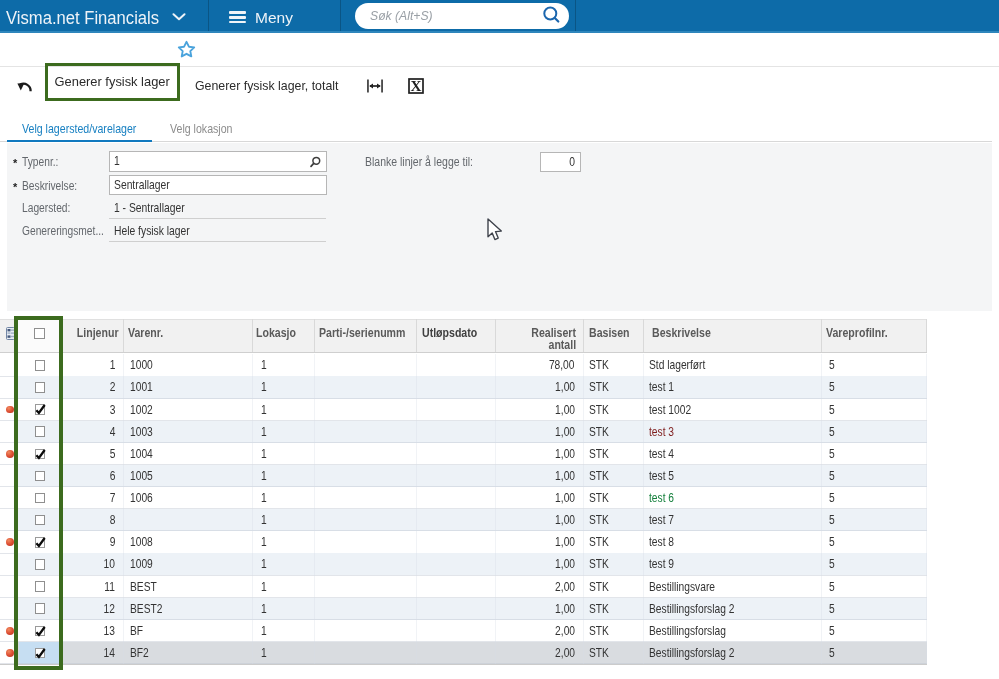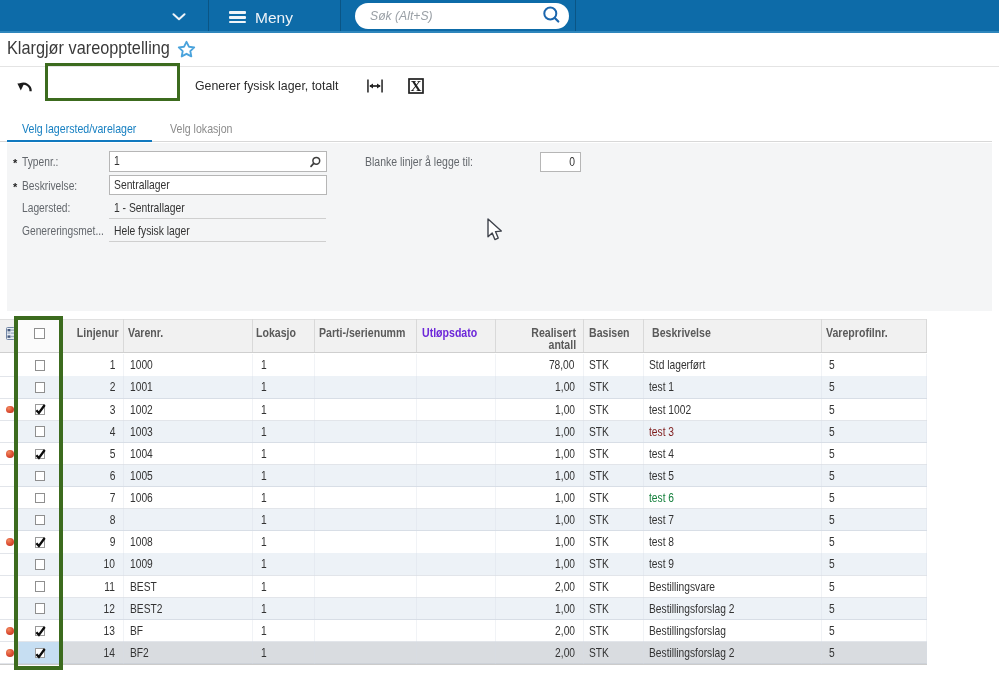--- a/index.html
+++ b/index.html
@@ -3,46 +3,47 @@
 <style>
 html,body{margin:0;padding:0;background:#fff;}
 #page{position:relative;width:999px;height:679px;overflow:hidden;background:#fff;
  font-family:"Liberation Sans",sans-serif;}
 .abs{position:absolute;white-space:nowrap;}
 </style></head><body>
 <div id="page">
 
 <div class="abs" style="left:0;top:0;width:999px;height:31px;background:#0d6ba8;"></div>
 <div class="abs" style="left:0;top:31px;width:999px;height:2px;background:#2e86bc;"></div>
+<div class="abs" style="left:5.5px;top:2.8px;height:31px;line-height:31px;font-size:17.5px;color:#eef3f8;"><span style="display:inline-block;transform:scaleX(0.95);transform-origin:0 50%;">Visma.net Financials</span></div>
 <svg class="abs" style="left:172px;top:12.5px;" width="14" height="8" viewBox="0 0 14 8">
       <polyline points="1.5,1.2 7,6.2 12.5,1.2" fill="none" stroke="#eef3f8" stroke-width="2" stroke-linecap="round" stroke-linejoin="round"></polyline>
     </svg>
 <div class="abs" style="left:208px;top:0;width:1px;height:31px;background:#0a5585;"></div>
 <div class="abs" style="left:340px;top:0;width:1px;height:31px;background:#0a5585;"></div>
 <div class="abs" style="left:575px;top:0;width:1px;height:31px;background:#0a5585;"></div>
 <div class="abs" style="left:229px;top:11.3px;width:17px;height:2.6px;background:#f0f4f8;border-radius:1px;"></div>
 <div class="abs" style="left:229px;top:16.0px;width:17px;height:2.6px;background:#f0f4f8;border-radius:1px;"></div>
 <div class="abs" style="left:229px;top:20.7px;width:17px;height:2.6px;background:#f0f4f8;border-radius:1px;"></div>
 <div class="abs" style="left:255px;top:2px;height:31px;line-height:31px;font-size:15.5px;color:#eef3f8;">Meny</div>
 <div class="abs" style="left:355px;top:2.7px;width:213.5px;height:26px;background:#fff;border-radius:13px;"></div>
 <div class="abs" style="left:370px;top:2.7px;height:26px;line-height:26px;font-size:12.2px;color:#9aa0a6;font-style:italic;">Søk (Alt+S)</div>
 <svg class="abs" style="left:541px;top:4px;" width="21" height="21" viewBox="0 0 21 21">
       <circle cx="9.3" cy="9.5" r="6" fill="none" stroke="#1b66ae" stroke-width="2"></circle>
       <line x1="13.8" y1="14" x2="17.3" y2="17.5" stroke="#1b66ae" stroke-width="2.2" stroke-linecap="round"></line>
     </svg>
-<div class="abs" style="left:7px;top:37px;height:22px;line-height:22px;font-size:18.5px;color:#3a3a3a;"><span style="display:inline-block;transform:scaleX(0.88);transform-origin:0 50%;">Klargjør vareopptelling</span></div>
 <svg class="abs" style="left:177px;top:40px;" width="19" height="19" viewBox="0 0 19 19">
       <path d="M9.5 1.8 L11.9 6.7 L17.2 7.4 L13.3 11.1 L14.3 16.4 L9.5 13.8 L4.7 16.4 L5.7 11.1 L1.8 7.4 L7.1 6.7 Z" fill="none" stroke="#4aa3dc" stroke-width="1.9" stroke-linejoin="round"></path>
     </svg>
 <div class="abs" style="left:0;top:66px;width:999px;height:1px;background:#e4e4e4;"></div>
 <svg class="abs" style="left:16px;top:79.5px;" width="16" height="12" viewBox="0 0 16 12">
 <path d="M14.6 11.2 A 7.1 7.1 0 0 0 4.2 4.6" fill="none" stroke="#1c1c1c" stroke-width="2.3"></path>
 <path d="M1.4 3.6 L8.4 2.9 L4.8 10.4 Z" fill="#1c1c1c"></path>
 </svg>
 <div class="abs" style="left:45.3px;top:63.3px;width:134.8px;height:37.8px;border:3.6px solid #3c6b1e;box-sizing:border-box;"></div>
+<div class="abs" style="left:49px;top:67px;height:30px;line-height:30px;font-size:13px;color:#2b2b2b;width:127px;text-align:center;"><span style="display:inline-block;transform:scaleX(0.99);transform-origin:50% 50%;">Generer fysisk lager</span></div>
 <div class="abs" style="left:194.5px;top:71px;height:30px;line-height:30px;font-size:13px;color:#2b2b2b;"><span style="display:inline-block;transform:scaleX(0.95);transform-origin:0 50%;">Generer fysisk lager, totalt</span></div>
 <svg class="abs" style="left:366px;top:78.5px;" width="18" height="14" viewBox="0 0 18 14">
 <rect x="1.2" y="0.5" width="1.5" height="13" fill="#222"></rect>
 <rect x="15.3" y="0.5" width="1.5" height="13" fill="#222"></rect>
 <line x1="4" y1="7" x2="14" y2="7" stroke="#222" stroke-width="1.7"></line>
 <path d="M3.2 7 L7 4.4 L7 9.6 Z" fill="#222"></path>
 <path d="M14.8 7 L11 4.4 L11 9.6 Z" fill="#222"></path>
 </svg>
 <svg class="abs" style="left:407.5px;top:77.5px;" width="16" height="16" viewBox="0 0 16 16">
 <rect x="1" y="1" width="14" height="14" fill="none" stroke="#1f1f1f" stroke-width="1.7"></rect>
@@ -86,21 +87,21 @@
 <div class="abs" style="left:416.3px;top:319px;width:1px;height:33px;background:#d9d9d9;"></div>
 <div class="abs" style="left:494.6px;top:319px;width:1px;height:33px;background:#d9d9d9;"></div>
 <div class="abs" style="left:583px;top:319px;width:1px;height:33px;background:#d9d9d9;"></div>
 <div class="abs" style="left:643px;top:319px;width:1px;height:33px;background:#d9d9d9;"></div>
 <div class="abs" style="left:820.5px;top:319px;width:1px;height:33px;background:#d9d9d9;"></div>
 <div class="abs" style="left:926px;top:319px;width:1px;height:33px;background:#d9d9d9;"></div>
 <div class="abs" style="left:62px;top:327px;height:12px;line-height:12px;font-size:12.3px;color:#5a5a5a;width:56.5px;text-align:right;font-weight:700;"><span style="display:inline-block;transform:scaleX(0.86);transform-origin:100% 50%;">Linjenur</span></div>
 <div class="abs" style="left:127.5px;top:327px;height:12px;line-height:12px;font-size:12.3px;color:#5a5a5a;font-weight:700;"><span style="display:inline-block;transform:scaleX(0.86);transform-origin:0 50%;">Varenr.</span></div>
 <div class="abs" style="left:256px;top:327px;height:12px;line-height:12px;font-size:12.3px;color:#5a5a5a;font-weight:700;"><span style="display:inline-block;transform:scaleX(0.86);transform-origin:0 50%;">Lokasjo</span></div>
 <div class="abs" style="left:319px;top:327px;height:12px;line-height:12px;font-size:12.3px;color:#5a5a5a;font-weight:700;"><span style="display:inline-block;transform:scaleX(0.86);transform-origin:0 50%;">Parti-/serienumm</span></div>
-<div class="abs" style="left:421.8px;top:327px;height:12px;line-height:12px;font-size:12.3px;color:#6d28d9;font-weight:700;"><span style="display:inline-block;transform:scaleX(0.86);transform-origin:0 50%;">Utløpsdato</span></div>
+<div class="abs" style="left:421.8px;top:327px;height:12px;line-height:12px;font-size:12.3px;color:#404040;font-weight:700;"><span style="display:inline-block;transform:scaleX(0.86);transform-origin:0 50%;">Utløpsdato</span></div>
 <div class="abs" style="left:495px;top:327px;width:81px;text-align:right;line-height:12.4px;font-size:12.3px;font-weight:700;color:#5a5a5a;"><span style="display:inline-block;transform:scaleX(0.86);transform-origin:100% 50%;">Realisert</span><br><span style="display:inline-block;transform:scaleX(0.86);transform-origin:100% 50%;">antall</span></div>
 <div class="abs" style="left:588.5px;top:327px;height:12px;line-height:12px;font-size:12.3px;color:#5a5a5a;font-weight:700;"><span style="display:inline-block;transform:scaleX(0.86);transform-origin:0 50%;">Basisen</span></div>
 <div class="abs" style="left:652px;top:327px;height:12px;line-height:12px;font-size:12.3px;color:#5a5a5a;font-weight:700;"><span style="display:inline-block;transform:scaleX(0.86);transform-origin:0 50%;">Beskrivelse</span></div>
 <div class="abs" style="left:826px;top:327px;height:12px;line-height:12px;font-size:12.3px;color:#5a5a5a;font-weight:700;"><span style="display:inline-block;transform:scaleX(0.86);transform-origin:0 50%;">Vareprofilnr.</span></div>
 <svg class="abs" style="left:6px;top:326.5px;" width="9" height="13" viewBox="0 0 9 13">
 <rect x="0.5" y="0.5" width="8" height="12" rx="1" fill="#e8edf4" stroke="#7286a5" stroke-width="1"></rect>
 <rect x="1.5" y="2" width="3" height="2.4" fill="#44597c"></rect>
 <rect x="5" y="2.4" width="3" height="1.4" fill="#9fb0c6"></rect>
 <rect x="1.5" y="5.4" width="3" height="1.4" fill="#9fb0c6"></rect>
 <rect x="5" y="5.4" width="3" height="1.4" fill="#9fb0c6"></rect>

